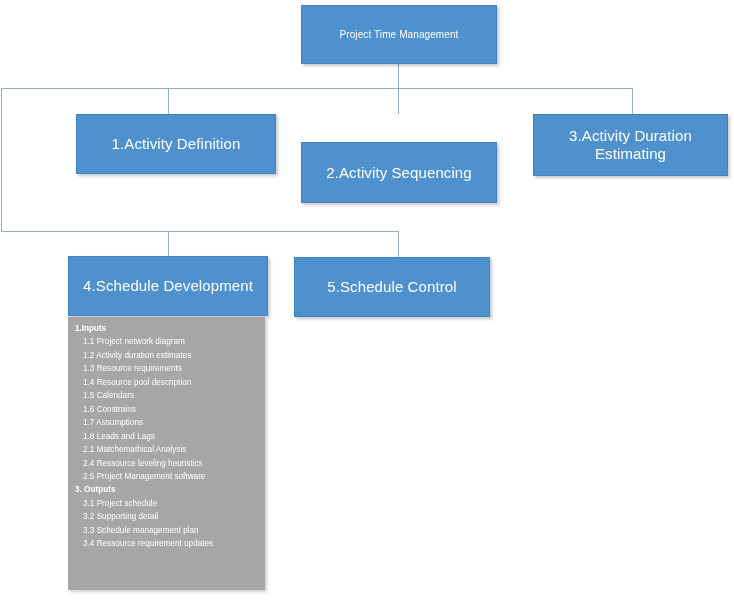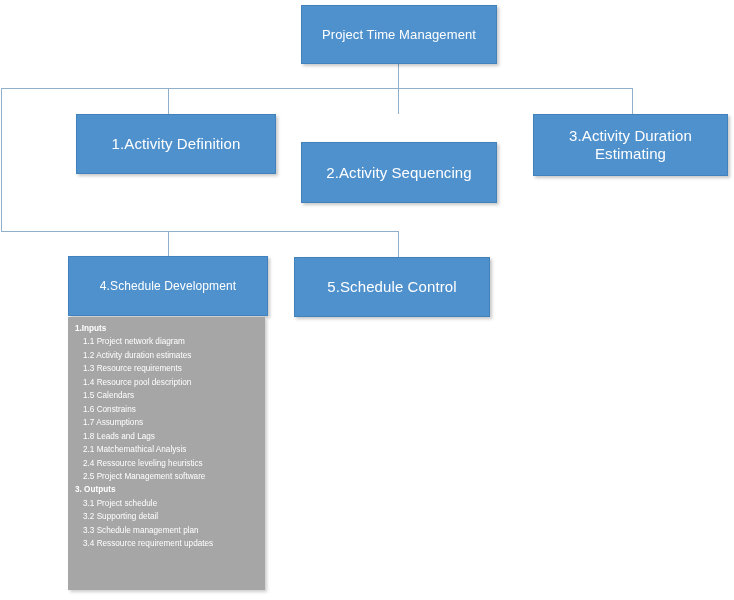--- a/index.html
+++ b/index.html
@@ -41,25 +41,25 @@
     text-align: center;
     line-height: 1.18;
     letter-spacing: 0.1px;
   }
   .node-label {
     display: block;
     padding: 0 8px;
     white-space: pre-line;
   }
 
-  #node-root       { left: 301px; top: 5px;   width: 196px; height: 59px; font-size: 13px; }
+  #node-root       { left: 301px; top: 5px;   width: 196px; height: 59px; font-size: 10px; }
   #node-activity-definition  { left: 76px;  top: 114px; width: 200px; height: 60px; font-size: 15px; }
   #node-activity-sequencing  { left: 301px; top: 114px; width: 196px; height: 61px; font-size: 15px; margin-top: 28px; }
   #node-activity-duration    { left: 533px; top: 114px; width: 195px; height: 62px; font-size: 15px; }
-  #node-schedule-development { left: 68px;  top: 256px; width: 200px; height: 60px; font-size: 12px; }
+  #node-schedule-development { left: 68px;  top: 256px; width: 200px; height: 60px; font-size: 15px; }
   #node-schedule-control     { left: 294px; top: 257px; width: 196px; height: 60px; font-size: 15px; }
 
   
   #detail-panel {
     position: absolute;
     left: 68px;
     top: 317px;
     width: 197px;
     height: 273px;
     box-sizing: border-box;

